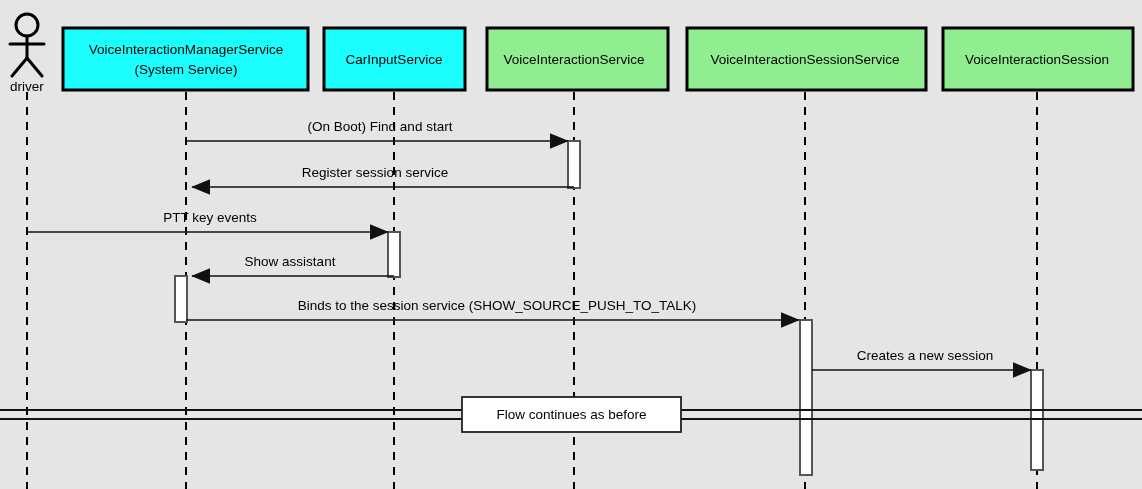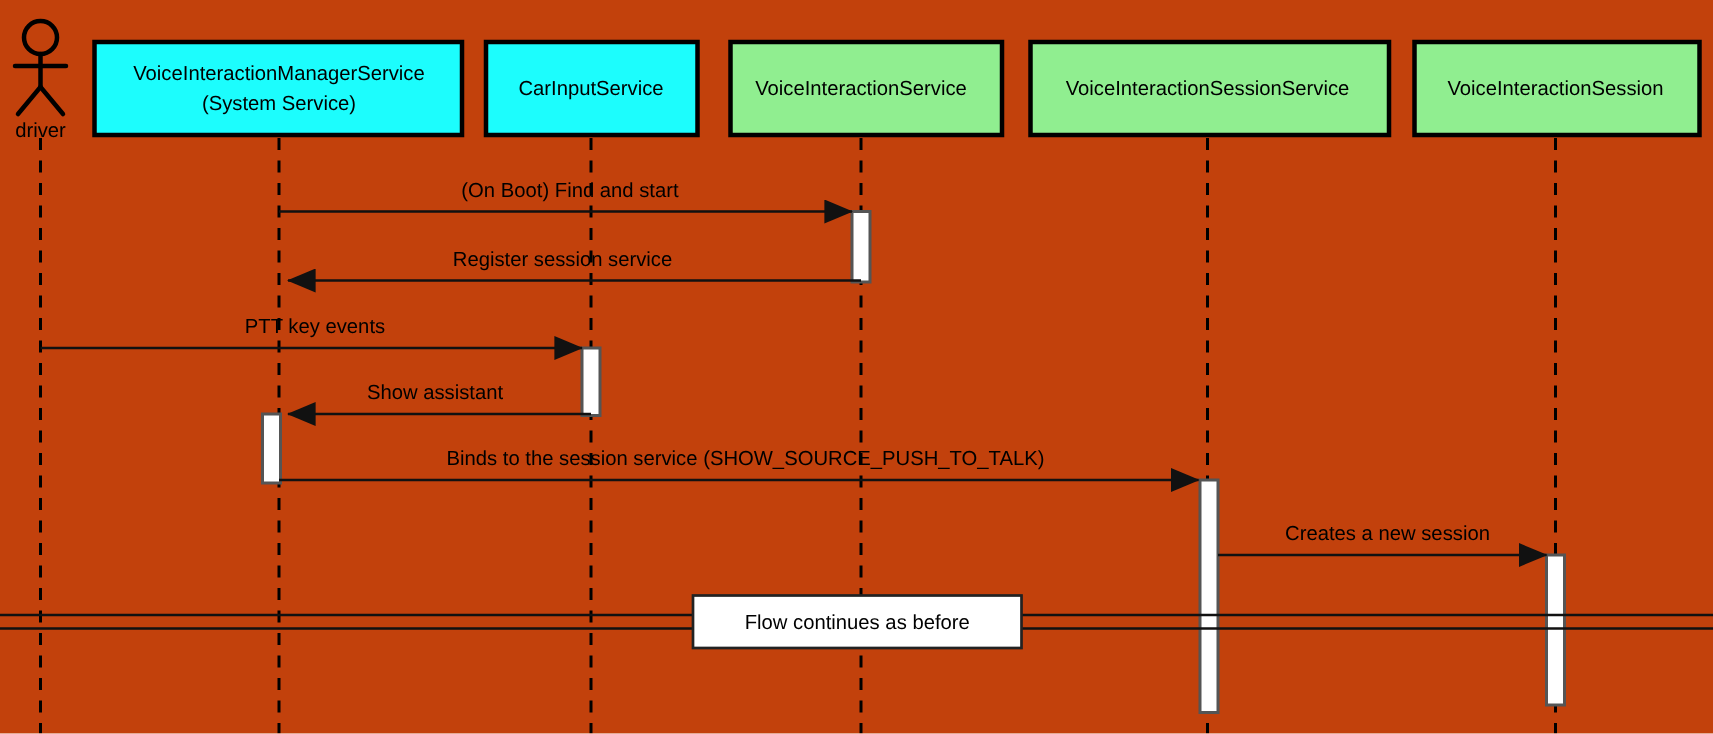--- a/index.html
+++ b/index.html
@@ -7,21 +7,21 @@
     padding: 0;
     background: #ffffff;
   }
   body {
     font-family: "Liberation Sans", sans-serif;
   }
   #diagram-root {
     position: relative;
     width: 1142px;
     height: 489px;
-    background: #c2410c;
+    background: #e5e5e5;
     overflow: hidden;
   }
   #diagram-svg {
     position: absolute;
     left: 0;
     top: 0;
     width: 1142px;
     height: 489px;
   }
   .participant-label {

